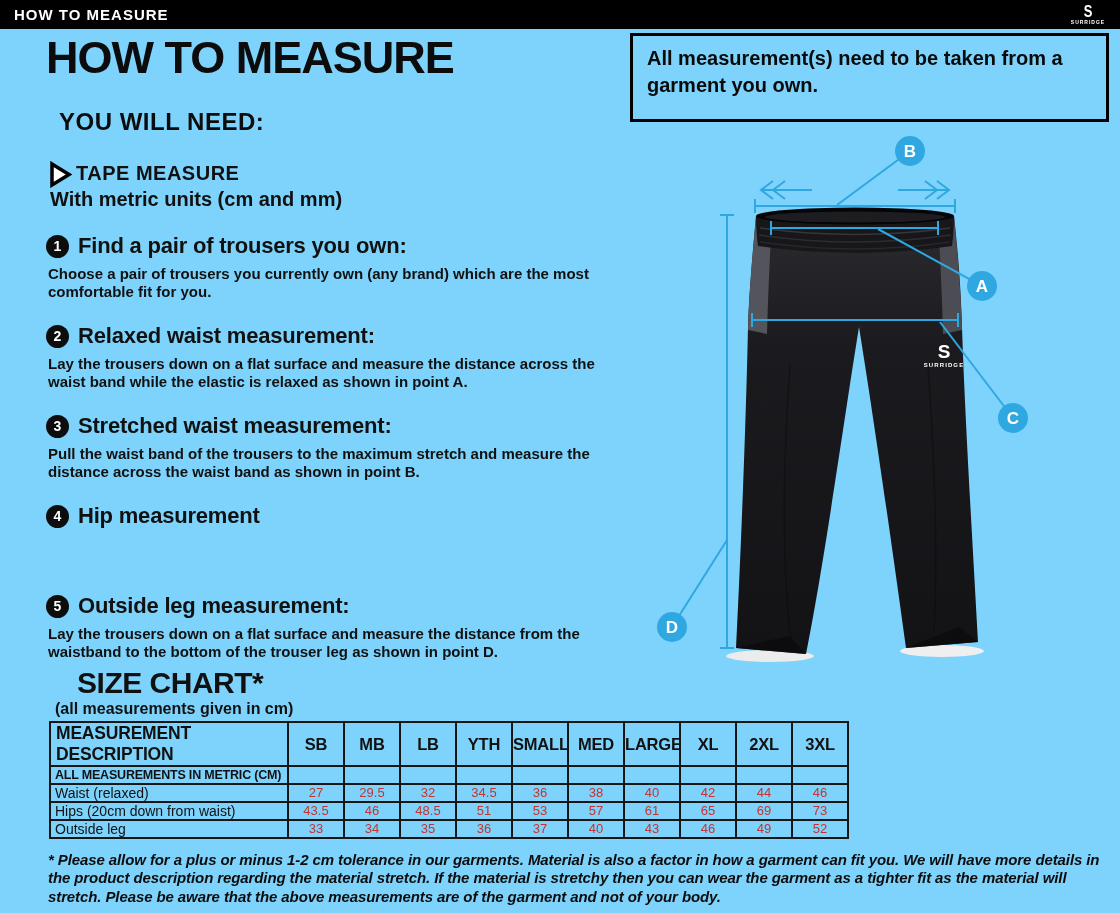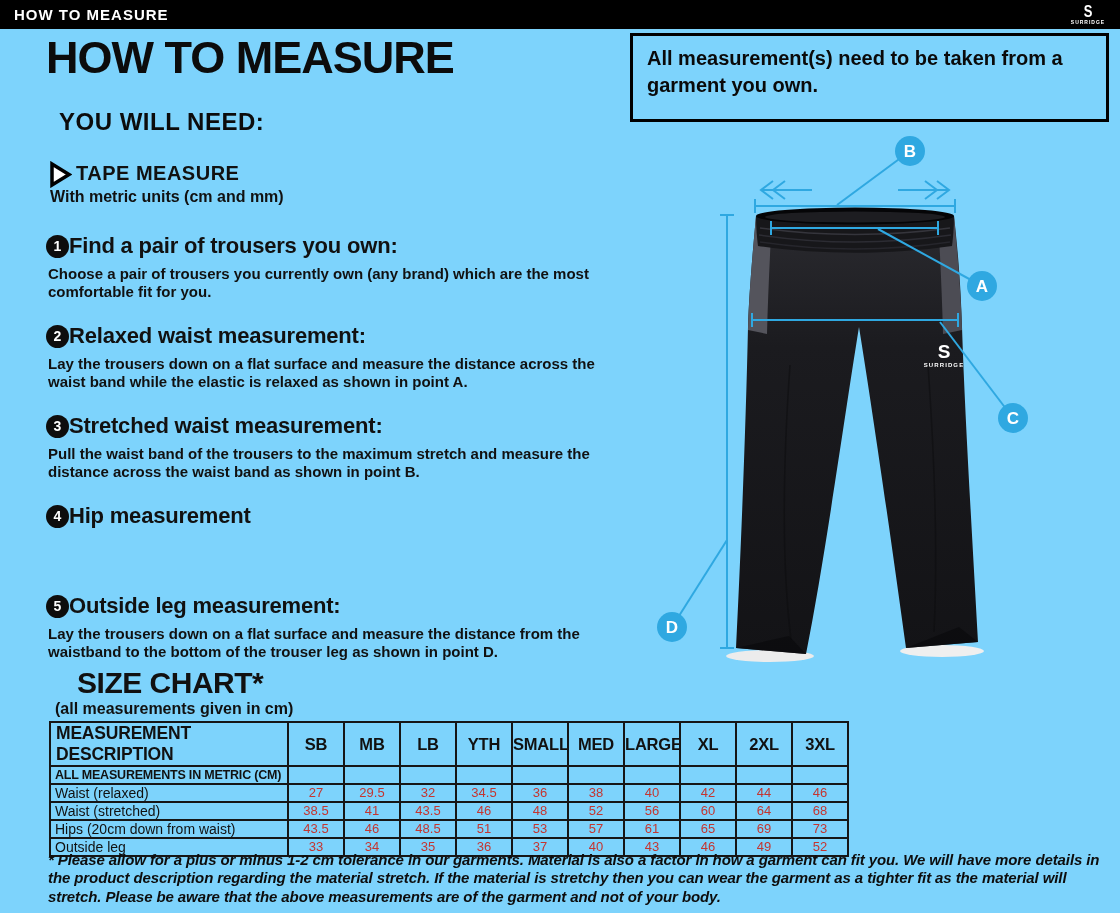--- a/index.html
+++ b/index.html
@@ -33,30 +33,30 @@
     border:3px solid #000;padding:9px 14px;margin-left:22px;
   }
   .notice-box p{margin:0;font-size:20px;font-weight:bold;line-height:1.35;color:#0a0a0a;}
   
   .tape{position:absolute;left:48px;top:160px;}
   .tape-icon{position:absolute;left:0;top:1px;}
   .tape-label{
     position:absolute;left:28px;top:2px;font-size:20px;font-weight:bold;letter-spacing:.5px;
     white-space:nowrap;
   }
-  .tape-sub{position:absolute;left:2px;top:28px;font-size:16px;font-weight:bold;white-space:nowrap;}
+  .tape-sub{position:absolute;left:2px;top:28px;font-size:20px;font-weight:bold;white-space:nowrap;}
   
   .steps{position:absolute;left:46px;top:233px;width:600px;}
   .step{height:90px;}
   .step-head{display:flex;align-items:center;}
   .step-num{
     width:23px;height:23px;border-radius:50%;background:#0d0d0d;color:#fff;flex:0 0 23px;
     font-size:14px;font-weight:bold;display:inline-flex;align-items:center;justify-content:center;
   }
-  .step-title{font-size:22px;font-weight:bold;letter-spacing:-.2px;white-space:nowrap;}
+  .step-title{margin-left:9px;font-size:22px;font-weight:bold;letter-spacing:-.2px;white-space:nowrap;}
   .step-desc{margin:6px 8px 0 2px;width:588px;font-size:15px;font-weight:bold;line-height:1.22;}
   
   .diagram{position:absolute;left:640px;top:120px;width:480px;height:560px;}
   .meas{stroke:var(--accent);stroke-width:2;fill:none;}
   .meas-circle{fill:var(--accent);}
   .meas-letter{fill:#fff;font-size:17px;font-weight:bold;text-anchor:middle;}
   .garment-logo-s{fill:#fff;font-size:19px;font-weight:bold;text-anchor:middle;}
   .garment-logo-word{fill:#fff;font-size:6px;font-weight:bold;letter-spacing:1.1px;text-anchor:middle;}
   
   .chart-heading{position:absolute;left:47px;top:666px;display:flex;align-items:center;flex-direction:column;}
@@ -294,33 +294,20 @@
           <td class="value">32</td>
           <td class="value">34.5</td>
           <td class="value">36</td>
           <td class="value">38</td>
           <td class="value">40</td>
           <td class="value">42</td>
           <td class="value">44</td>
           <td class="value">46</td>
         </tr>
         <tr>
-          <td class="desc-col">Waist (stretched)</td>
-          <td class="value">38.5</td>
-          <td class="value">41</td>
-          <td class="value">43.5</td>
-          <td class="value">46</td>
-          <td class="value">48</td>
-          <td class="value">52</td>
-          <td class="value">56</td>
-          <td class="value">60</td>
-          <td class="value">64</td>
-          <td class="value">68</td>
-        </tr>
-        <tr>
           <td class="desc-col">Hips (20cm down from waist)</td>
           <td class="value">43.5</td>
           <td class="value">46</td>
           <td class="value">48.5</td>
           <td class="value">51</td>
           <td class="value">53</td>
           <td class="value">57</td>
           <td class="value">61</td>
           <td class="value">65</td>
           <td class="value">69</td>

